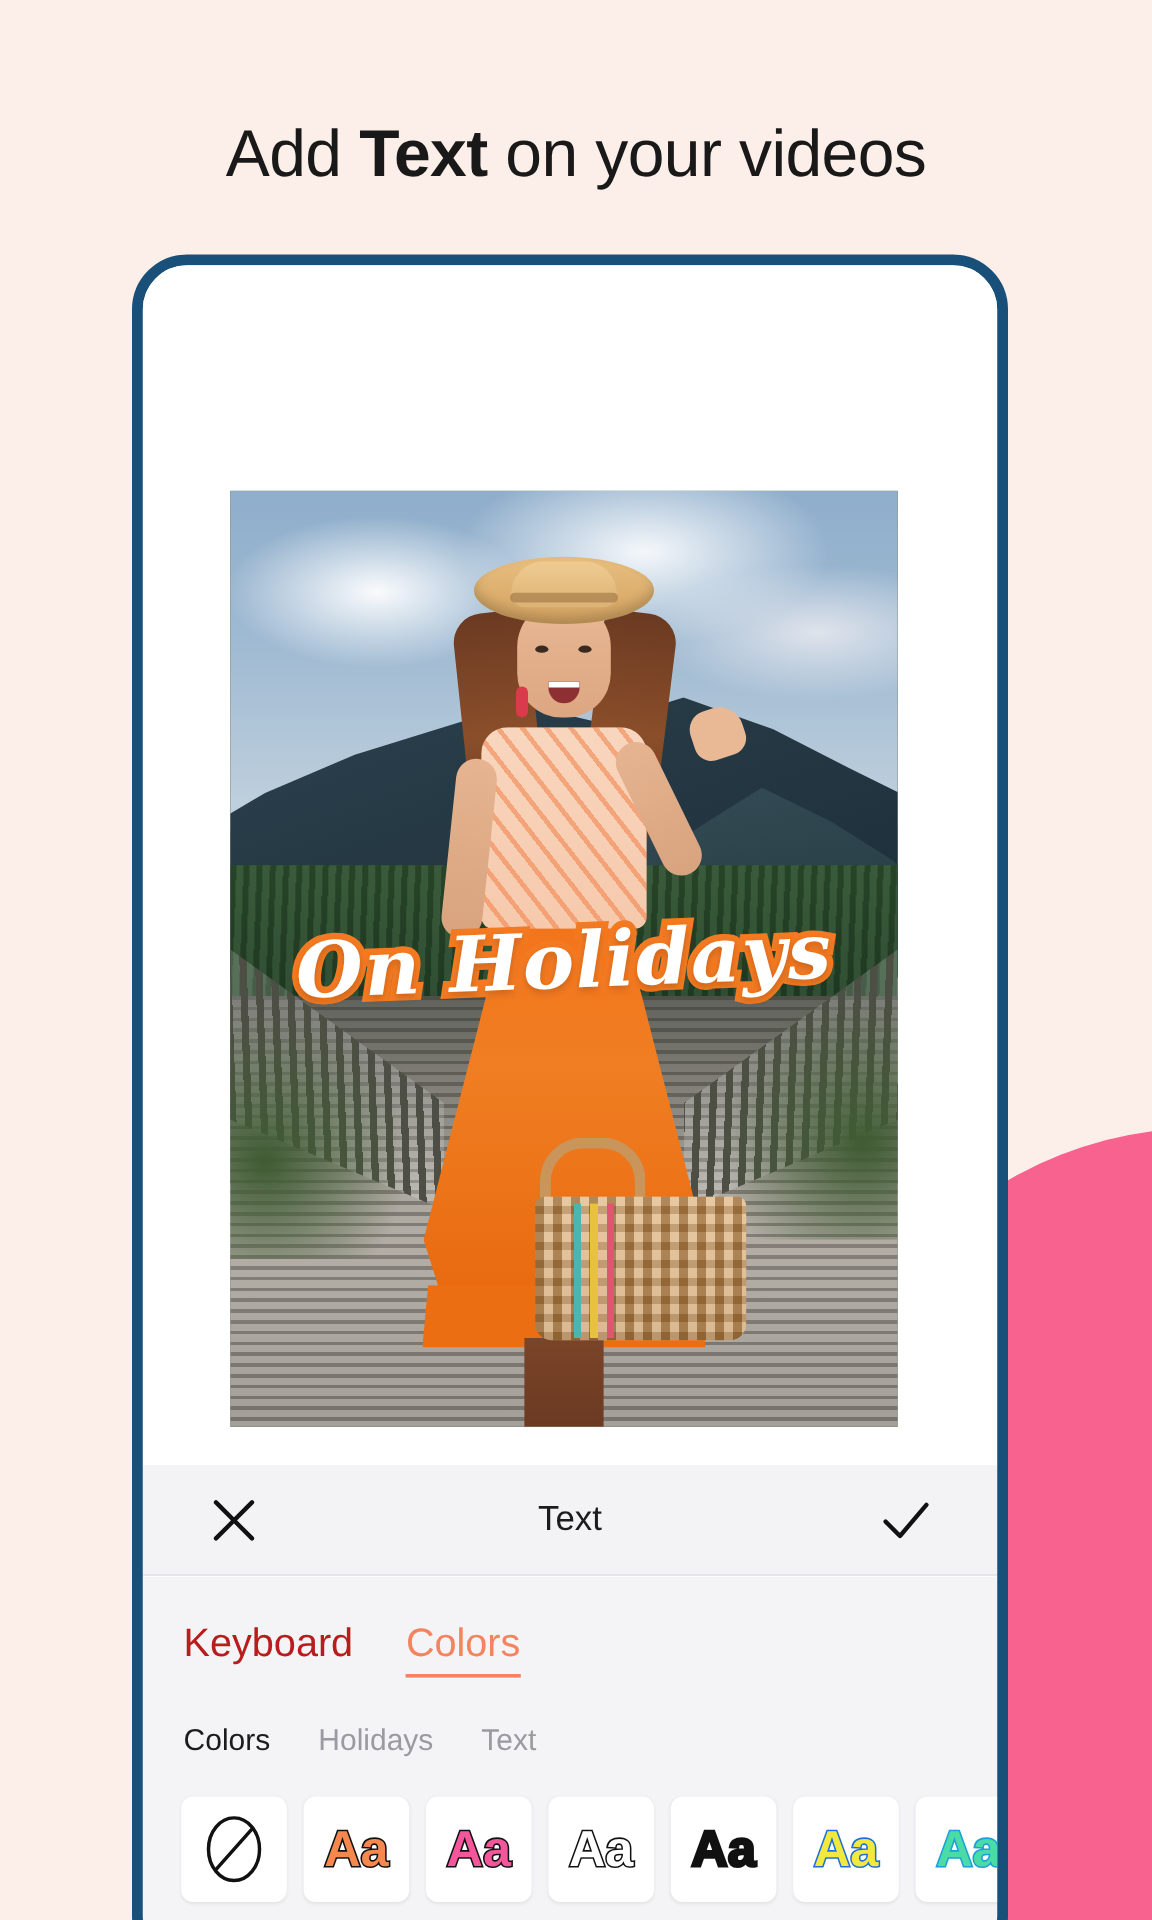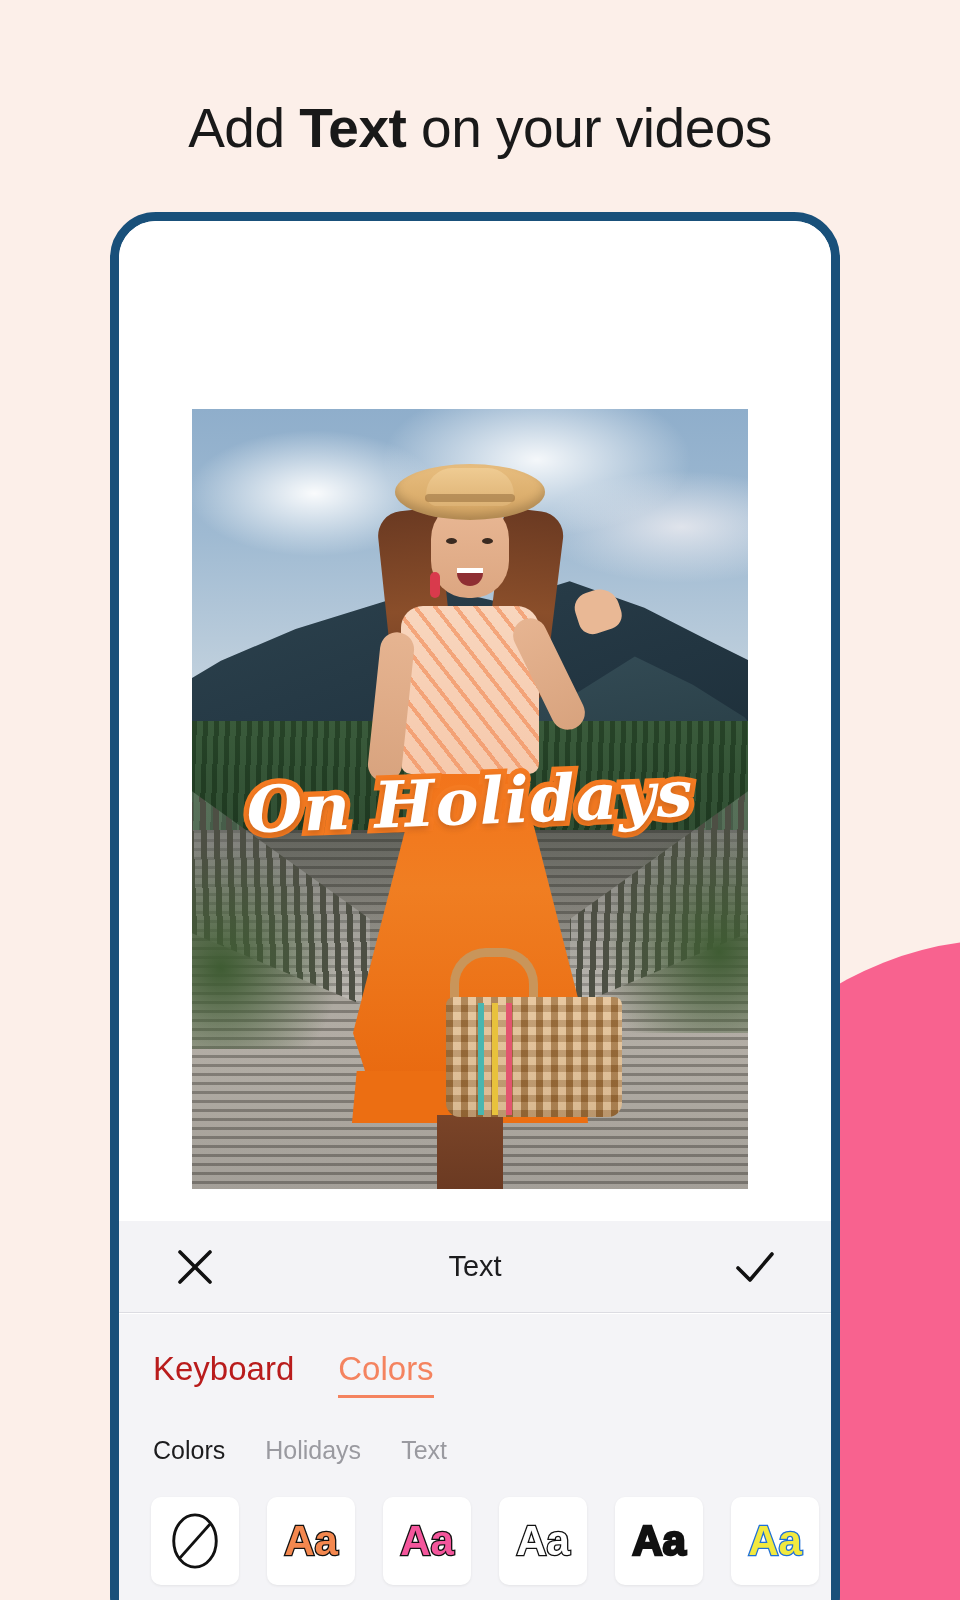--- a/index.html
+++ b/index.html
@@ -328,21 +328,21 @@
     color: #b91c1c;
     padding-bottom: 7px;
     border-bottom: 3px solid transparent;
   }
   .tab.active { color: #F4835F; border-bottom-color: #F4835F; }
   .subtabs-row { display: flex; gap: 40px; padding-top: 38px; }
   .subtab { font-size: 25px; color: #9A9AA0; }
   .subtab.active { color: #1C1C1E; }
   .swatch-row {
     display: flex;
-    gap: 28px;
+    gap: 14px;
     padding-top: 32px;
     margin-left: -2px;
   }
   .swatch {
     flex: 0 0 auto;
     width: 88px;
     height: 88px;
     border-radius: 10px;
     background: #FFFFFF;
     display: flex;

